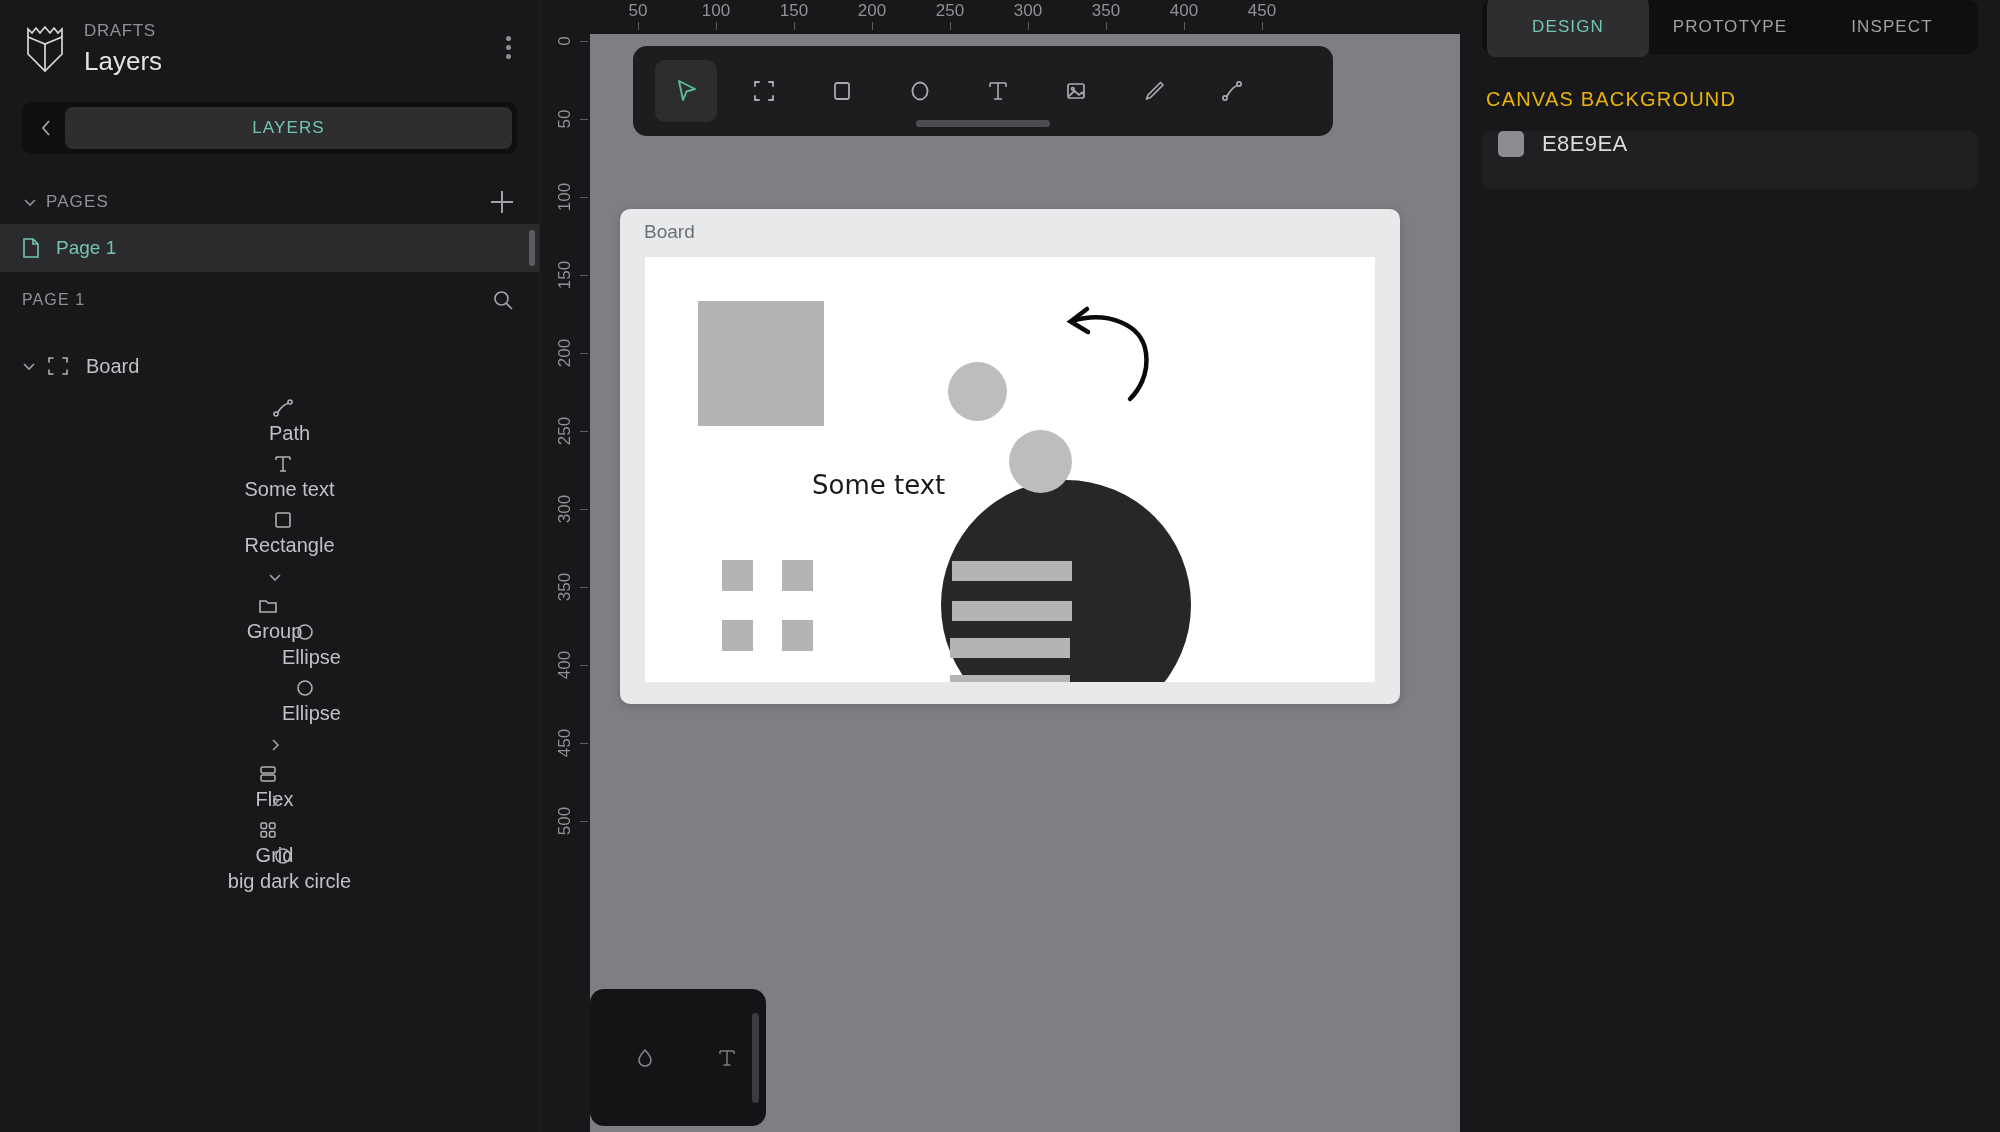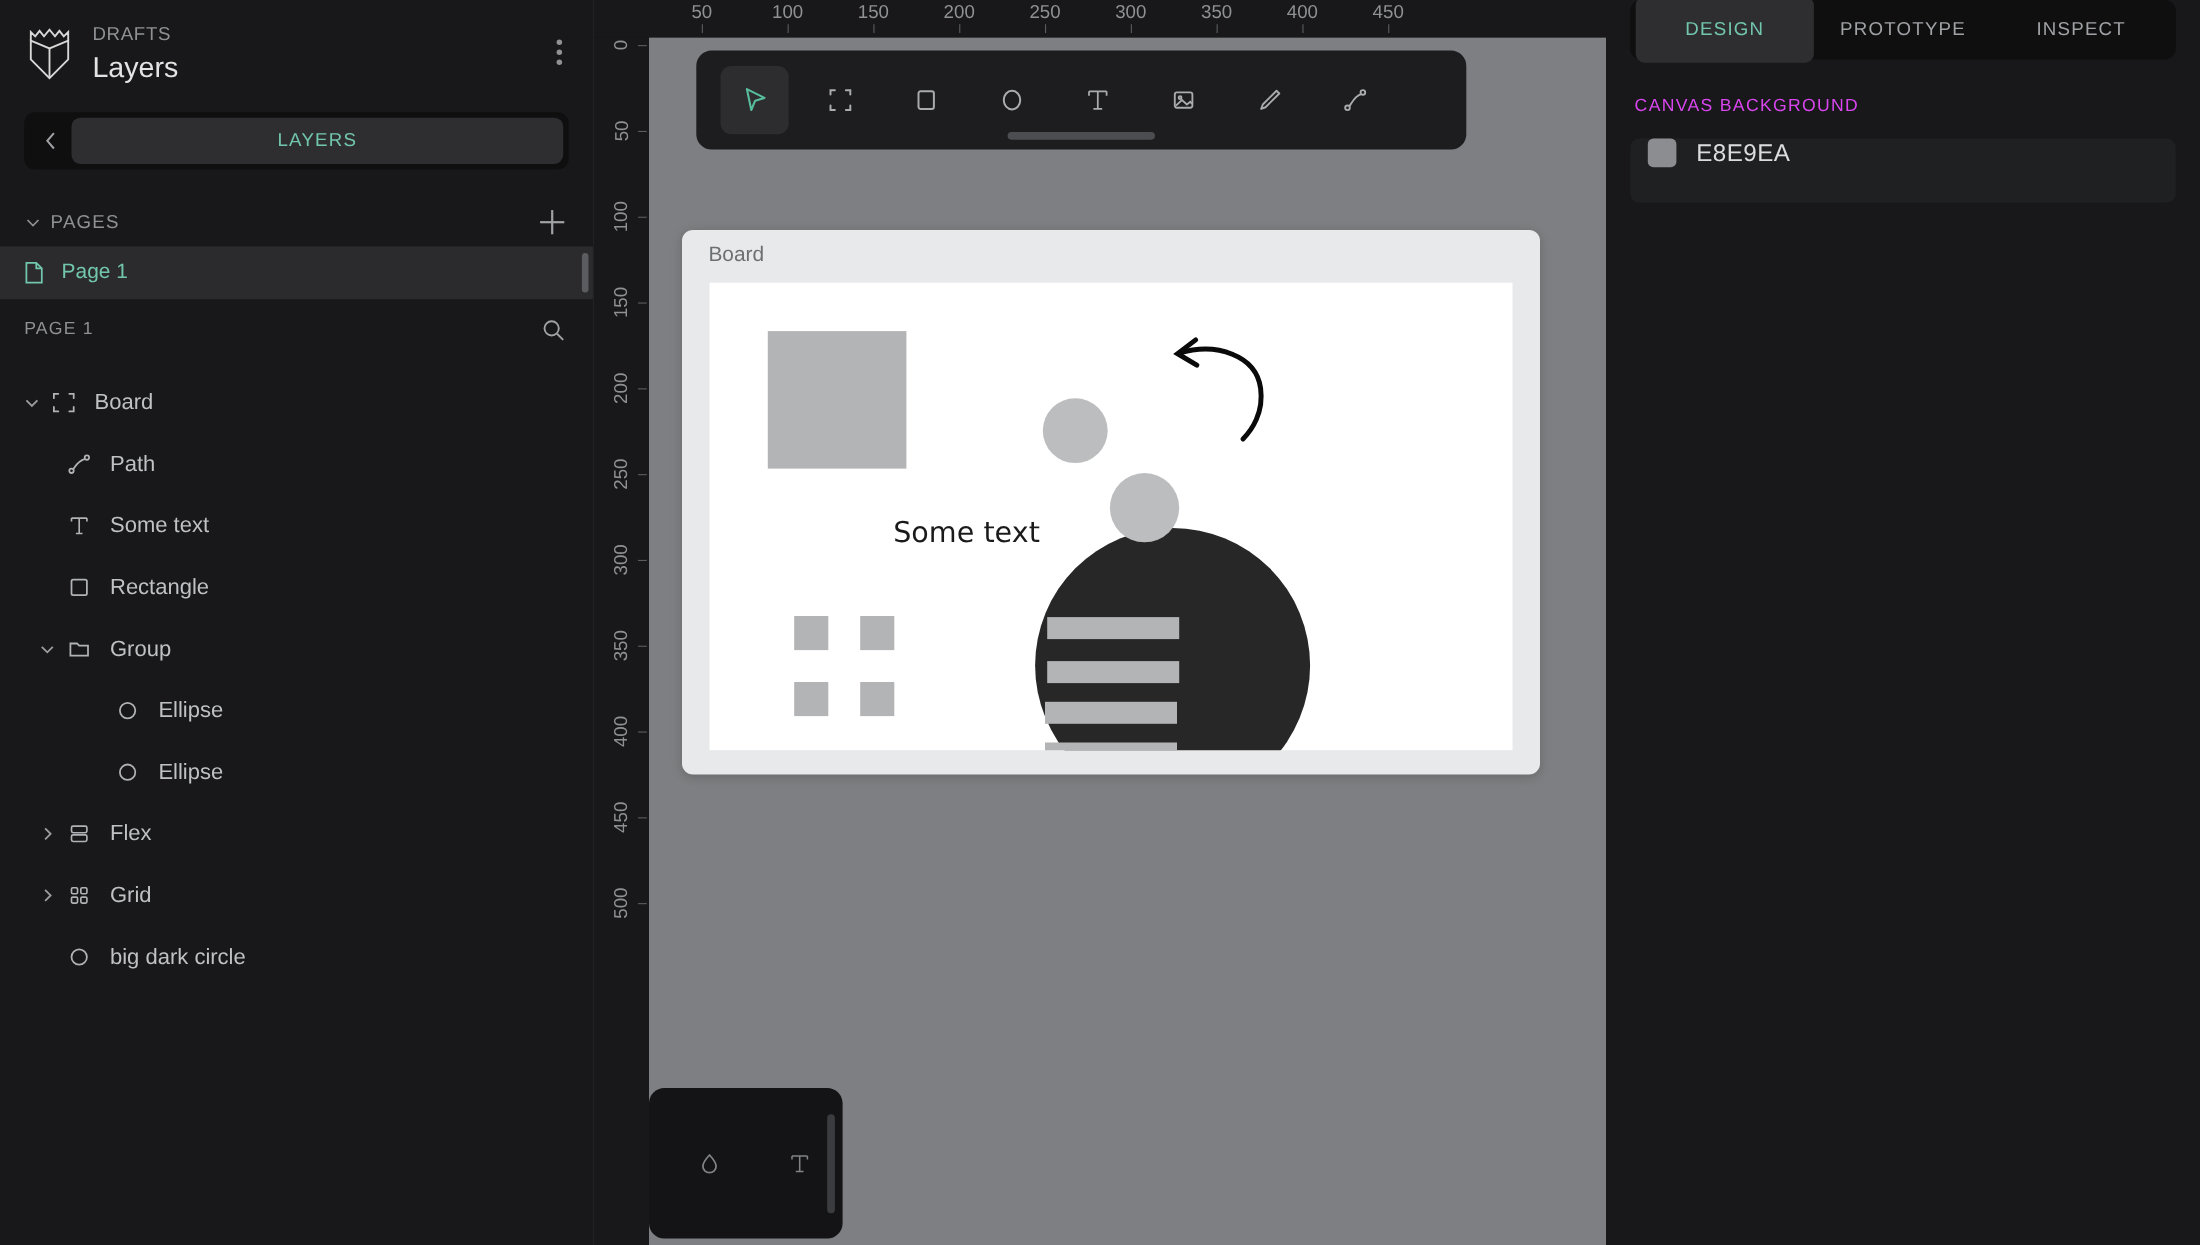--- a/index.html
+++ b/index.html
@@ -110,22 +110,22 @@
   .layer-row .twisty {
     width: 30px; display:flex; align-items:center; justify-content:center;
     flex: 0 0 30px;
   }
   .layer-row .lyr-icon {
     width: 28px; flex: 0 0 28px; display:flex; align-items:center; justify-content:center;
     margin-right: 14px;
   }
   .layer-row .lyr-label { font-size: 20px; color: #bfc1c4; }
   .ind-0 { padding-left: 14px; }
-  .ind-1 { padding-left: 58px; }
-  .ind-2 { padding-left: 102px; }
+  .ind-1 { padding-left: 58px; flex-direction: column; }
+  .ind-2 { padding-left: 102px; flex-direction: column; }
 
   
   #ruler-corner {
     position: absolute; left: 540px; top: 0;
     width: 50px; height: 34px; background: #18181a; z-index: 6;
   }
   #ruler-h {
     position: absolute; left: 590px; top: 0;
     width: 870px; height: 34px; background: #18181a; z-index: 5;
   }
@@ -265,21 +265,21 @@
   }
   #right-tabs .rt {
     flex: 1; height: 60px; border-radius: 8px;
     display:flex; align-items:center; justify-content:center;
     font-size: 17px; letter-spacing: 1.1px; color: #a0a2a5; cursor: pointer;
   }
   #right-tabs .rt.active { background: #2e2e31; color: #72c6ae; }
 
   .panel-section-title {
     margin: 34px 26px 0 26px;
-    font-size: 16px; letter-spacing: 1.2px; color: #d946ef;
+    font-size: 20px; letter-spacing: 1.2px; color: #eab308;
   }
   #canvas-bg-row {
     margin: 20px 22px 0 22px; height: 58px;
     background: #1f2022; border-radius: 8px;
     display: flex; align-items: flex-start; padding: 0 16px; cursor: pointer;
   }
   .swatch {
     width: 26px; height: 26px; border-radius: 5px;
     background: #8b8d90; margin-right: 18px;
   }

